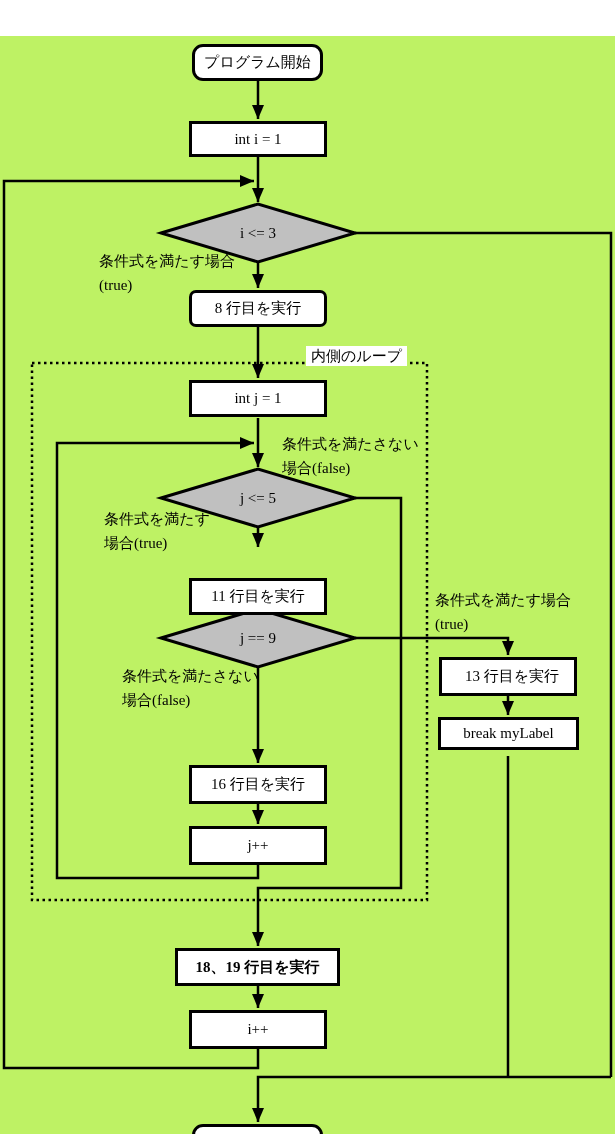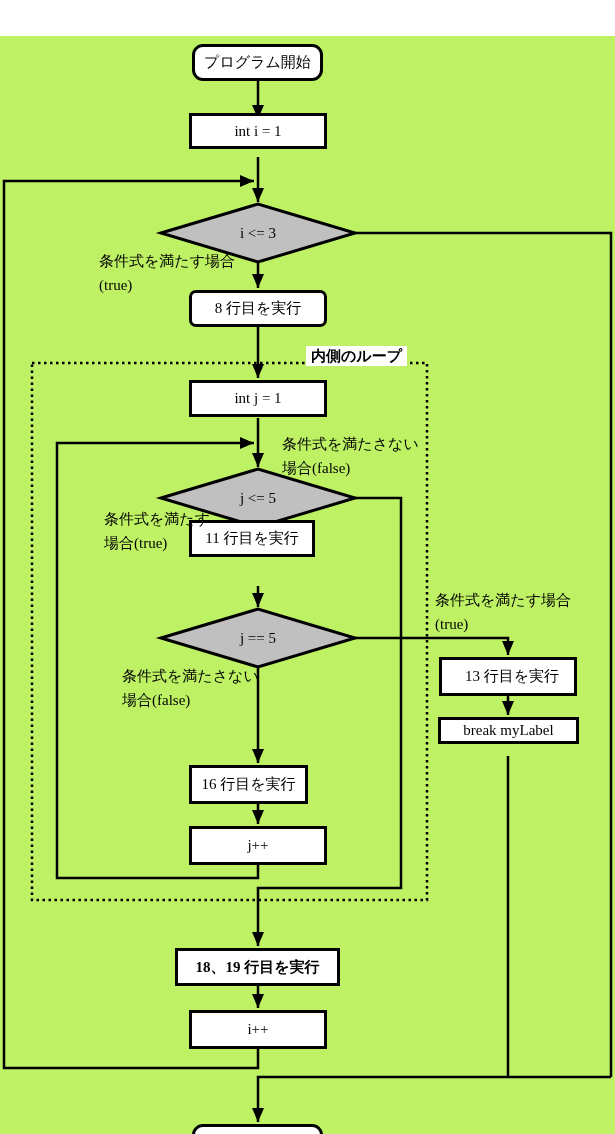--- a/index.html
+++ b/index.html
@@ -16,21 +16,21 @@
   .terminator{border-radius:11px;}
   .decision-label{
     position:absolute;z-index:3;display:flex;align-items:center;justify-content:center;
     font-size:15px;background:transparent;box-sizing:border-box;
   }
   .edge-label{
     position:absolute;z-index:3;font-size:15px;line-height:24px;white-space:nowrap;
   }
   .region-caption{
     position:absolute;z-index:3;font-size:15px;line-height:20px;background:#fff;
-    padding:0 5px;white-space:nowrap;font-weight:bold;
+    padding:0 5px;white-space:nowrap;
   }
 </style>
 </head>
 <body>
 
 <div id="stage">
 
   <svg id="wires" width="615" height="1134" viewBox="0 0 615 1134">
     <defs>
       <marker id="arr" markerUnits="userSpaceOnUse" markerWidth="16" markerHeight="14" refX="14" refY="6" orient="auto">
@@ -59,41 +59,41 @@
     <polyline points="258,950 258,972" fill="none" stroke="#000" stroke-width="2.5" marker-end="url(#arr)"></polyline>
     <polyline points="258,768 258,788" fill="none" stroke="#000" stroke-width="2.5" marker-end="url(#arr)"></polyline>
 
     <polygon points="161,197 258,168 355,197 258,226" stroke="#000" stroke-width="3" fill="#c0c0c0"></polygon>
     <polygon points="161,462 258,433 355,462 258,491" stroke="#000" stroke-width="3" fill="#c0c0c0"></polygon>
     <polygon points="161,602 258,573 355,602 258,631" stroke="#000" stroke-width="3" fill="#c0c0c0"></polygon>
   </svg>
 
   <div class="node terminator" style="left:192px;top:8px;width:131px;height:37px;">プログラム開始</div>
 
-  <div class="node" style="left:189px;top:77px;width:138px;height:36px;">int i = 1</div>
+  <div class="node" style="left:189px;top:85px;width:138px;height:36px;">int i = 1</div>
 
   <div class="decision-label" style="left:161px;top:168px;width:194px;height:58px;">i &lt;= 3</div>
 
   <div class="node" style="left:189px;top:254px;width:138px;height:37px;border-radius:7px;">8 行目を実行</div>
 
   <div class="region-caption" style="left:306px;top:310px;">内側のループ</div>
 
   <div class="node" style="left:189px;top:344px;width:138px;height:37px;">int j = 1</div>
 
   <div class="decision-label" style="left:161px;top:433px;width:194px;height:58px;">j &lt;= 5</div>
 
-  <div class="node" style="left:189px;top:484px;width:126px;height:37px;text-align:right;">11 行目を実行</div>
+  <div class="node" style="left:189px;top:542px;width:138px;height:37px;text-align:right;">11 行目を実行</div>
 
-  <div class="decision-label" style="left:161px;top:573px;width:194px;height:58px;">j == 5</div>
+  <div class="decision-label" style="left:161px;top:573px;width:194px;height:58px;">j == 9</div>
 
   <div class="node" style="left:439px;top:621px;width:138px;height:39px;padding-left:8px;">13 行目を実行</div>
 
-  <div class="node" style="left:438px;top:681px;width:141px;height:27px;">break myLabel</div>
+  <div class="node" style="left:438px;top:681px;width:141px;height:33px;">break myLabel</div>
 
-  <div class="node" style="left:189px;top:729px;width:119px;height:39px;">16 行目を実行</div>
+  <div class="node" style="left:189px;top:729px;width:138px;height:39px;">16 行目を実行</div>
 
   <div class="node" style="left:189px;top:790px;width:138px;height:39px;">j++</div>
 
   <div class="node" style="left:175px;top:912px;width:165px;height:38px;font-weight:bold;">18、19 行目を実行</div>
 
   <div class="node" style="left:189px;top:974px;width:138px;height:39px;">i++</div>
 
   <div class="node terminator" style="left:192px;top:1088px;width:131px;height:38px;">プログラム終了</div>
 
   <div class="edge-label" style="left:99px;top:213px;">

